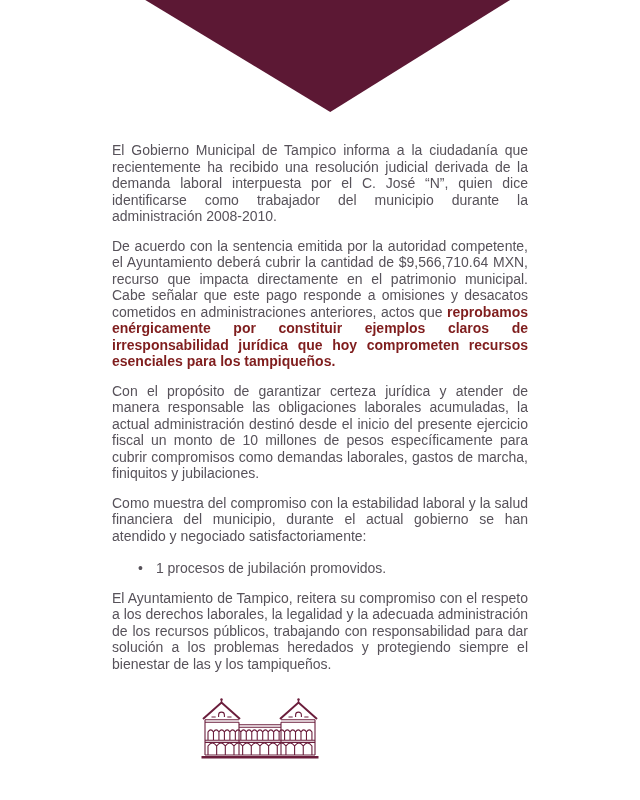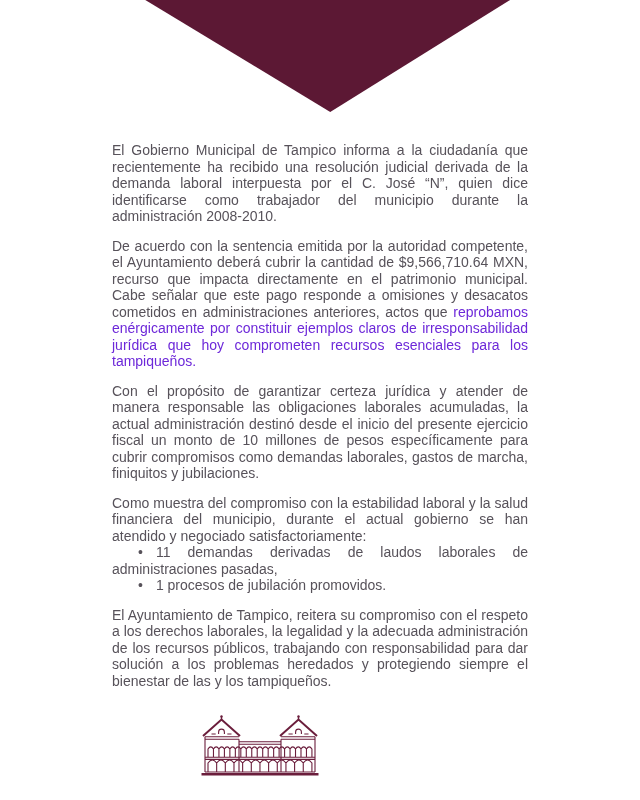--- a/index.html
+++ b/index.html
@@ -22,22 +22,22 @@
   .content {
     margin: 30px 112px 0 112px;
     width: 416px;
     color: #57525a;
     font-size: 14px;
     line-height: 16.5px;
     text-align: justify;
   }
   .content p { margin: 0 0 13px 0; }
   .bold-highlight {
-    font-weight: normal;
-    color: #6d28d9;
+    font-weight: bold;
+    color: #7f1d1d;
   }
   .bullet-list { margin: 0 0 13px 0; }
   .bullet-item {
     text-indent: 26px;
     text-align: justify;
   }
   .bullet { margin-right: 13px; }
 
   
   .footer {
@@ -53,24 +53,23 @@
 
   <div class="banner"></div>
 
   <div class="content">
     <p>El Gobierno Municipal de Tampico informa a la ciudadanía que recientemente ha recibido una resolución judicial derivada de la demanda laboral interpuesta por el C. José “N”, quien dice identificarse como trabajador del municipio durante la administración 2008-2010.</p>
 
     <p><span>De acuerdo con la sentencia emitida por la autoridad competente, el Ayuntamiento deberá cubrir la cantidad de $9,566,710.64 MXN, recurso que impacta directamente en el patrimonio municipal. Cabe señalar que este pago responde a omisiones y desacatos cometidos en administraciones anteriores, actos que </span><span class="bold-highlight">reprobamos enérgicamente por constituir ejemplos claros de irresponsabilidad jurídica que hoy comprometen recursos esenciales para los tampiqueños.</span></p>
 
     <p>Con el propósito de garantizar certeza jurídica y atender de manera responsable las obligaciones laborales acumuladas, la actual administración destinó desde el inicio del presente ejercicio fiscal un monto de 10 millones de pesos específicamente para cubrir compromisos como demandas laborales, gastos de marcha, finiquitos y jubilaciones.</p>
 
-    <p style="margin-bottom:0">Como muestra del compromiso con la estabilidad laboral y la salud financiera del municipio, durante el actual gobierno se han atendido y negociado satisfactoriamente:</p>
+    <p style="margin-bottom:16px">Como muestra del compromiso con la estabilidad laboral y la salud financiera del municipio, durante el actual gobierno se han atendido y negociado satisfactoriamente:</p>
 
     <div class="bullet-list">
-      <div class="bullet-item"><span class="bullet">•</span><span>11 demandas derivadas de laudos laborales de administraciones pasadas,</span></div>
       <div class="bullet-item"><span class="bullet">•</span><span>1 procesos de jubilación promovidos.</span></div>
     </div>
 
     <p>El Ayuntamiento de Tampico, reitera su compromiso con el respeto a los derechos laborales, la legalidad y la adecuada administración de los recursos públicos, trabajando con responsabilidad para dar solución a los problemas heredados y protegiendo siempre el bienestar de las y los tampiqueños.</p>
   </div>
 
   <div class="footer">
     <svg width="122" height="62" viewBox="0 0 122 62" fill="none" stroke="#6b1e3c">
 
       <path d="M4,21 L22.5,4.5 L41,21" stroke-width="2"></path>

